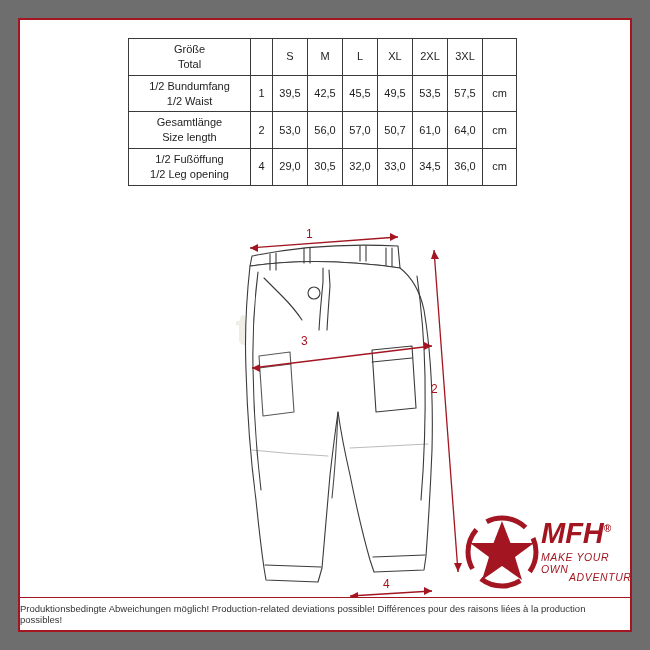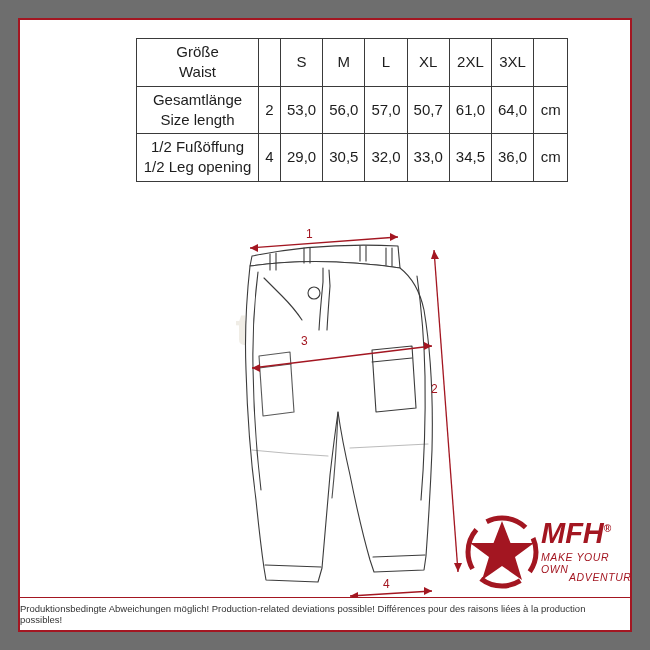--- a/index.html
+++ b/index.html
@@ -41,24 +41,24 @@
     top: 283px;
     width: 107px;
     height: 7px;
     background: #f6e6c8;
     z-index: 1;
   }
 
   
   table.size-table {
     position: absolute;
-    left: 116px;
+    left: 108px;
     top: 18px;
     border-collapse: collapse;
-    font-size: 15px;
+    font-size: 11px;
     color: #1d1d1d;
     z-index: 3;
     background: transparent;
   }
   table.size-table td {
     border: 1px solid #3a3a3a;
     padding: 3px 6px;
     text-align: center;
     vertical-align: middle;
     height: 20px;
@@ -238,32 +238,46 @@
   <div class="mlabel" id="m1">1</div>
   <div class="mlabel" id="m2">2</div>
   <div class="mlabel" id="m3">3</div>
   <div class="mlabel" id="m4">4</div>
 
   <table class="size-table">
     <tbody>
       <tr>
         <td class="lbl">
           <span class="l2">Größe</span>
-          <span class="l2">Waist</span>
+          <span class="l2">Total</span>
         </td>
         <td class="num blank"></td>
         <td class="val">S</td>
         <td class="val">M</td>
         <td class="val">L</td>
         <td class="val">XL</td>
         <td class="val">2XL</td>
         <td class="val">3XL</td>
         <td class="unit blank"></td>
       </tr>
 
+      <tr>
+        <td class="lbl">
+          <span class="l2">1/2 Bundumfang</span>
+          <span class="l2">1/2 Waist</span>
+        </td>
+        <td class="num">1</td>
+        <td class="val">39,5</td>
+        <td class="val">42,5</td>
+        <td class="val">45,5</td>
+        <td class="val">49,5</td>
+        <td class="val">53,5</td>
+        <td class="val">57,5</td>
+        <td class="unit">cm</td>
+      </tr>
 
       <tr>
         <td class="lbl">
           <span class="l2">Gesamtlänge</span>
           <span class="l2">Size length</span>
         </td>
         <td class="num">2</td>
         <td class="val">53,0</td>
         <td class="val">56,0</td>
         <td class="val">57,0</td>

